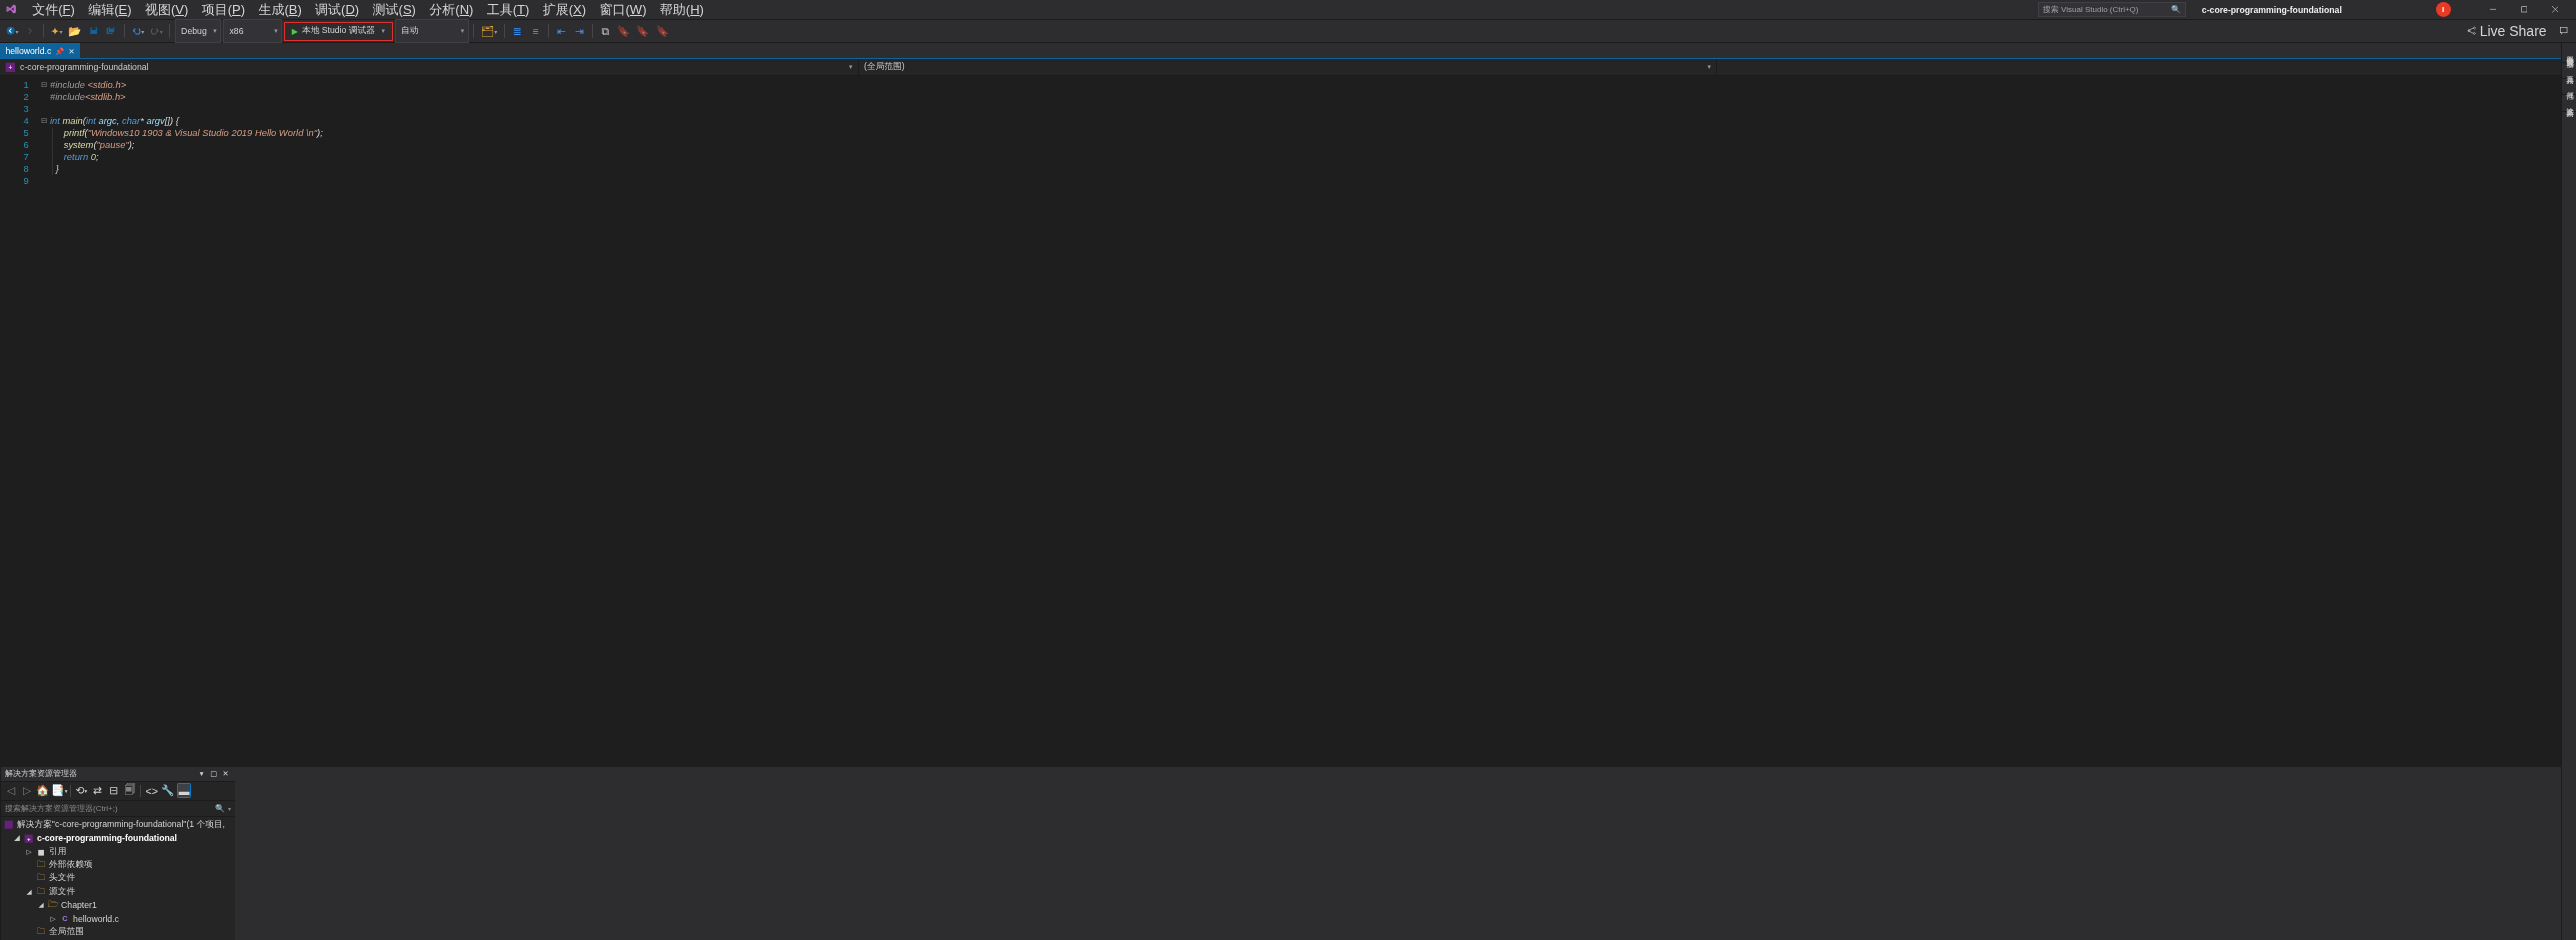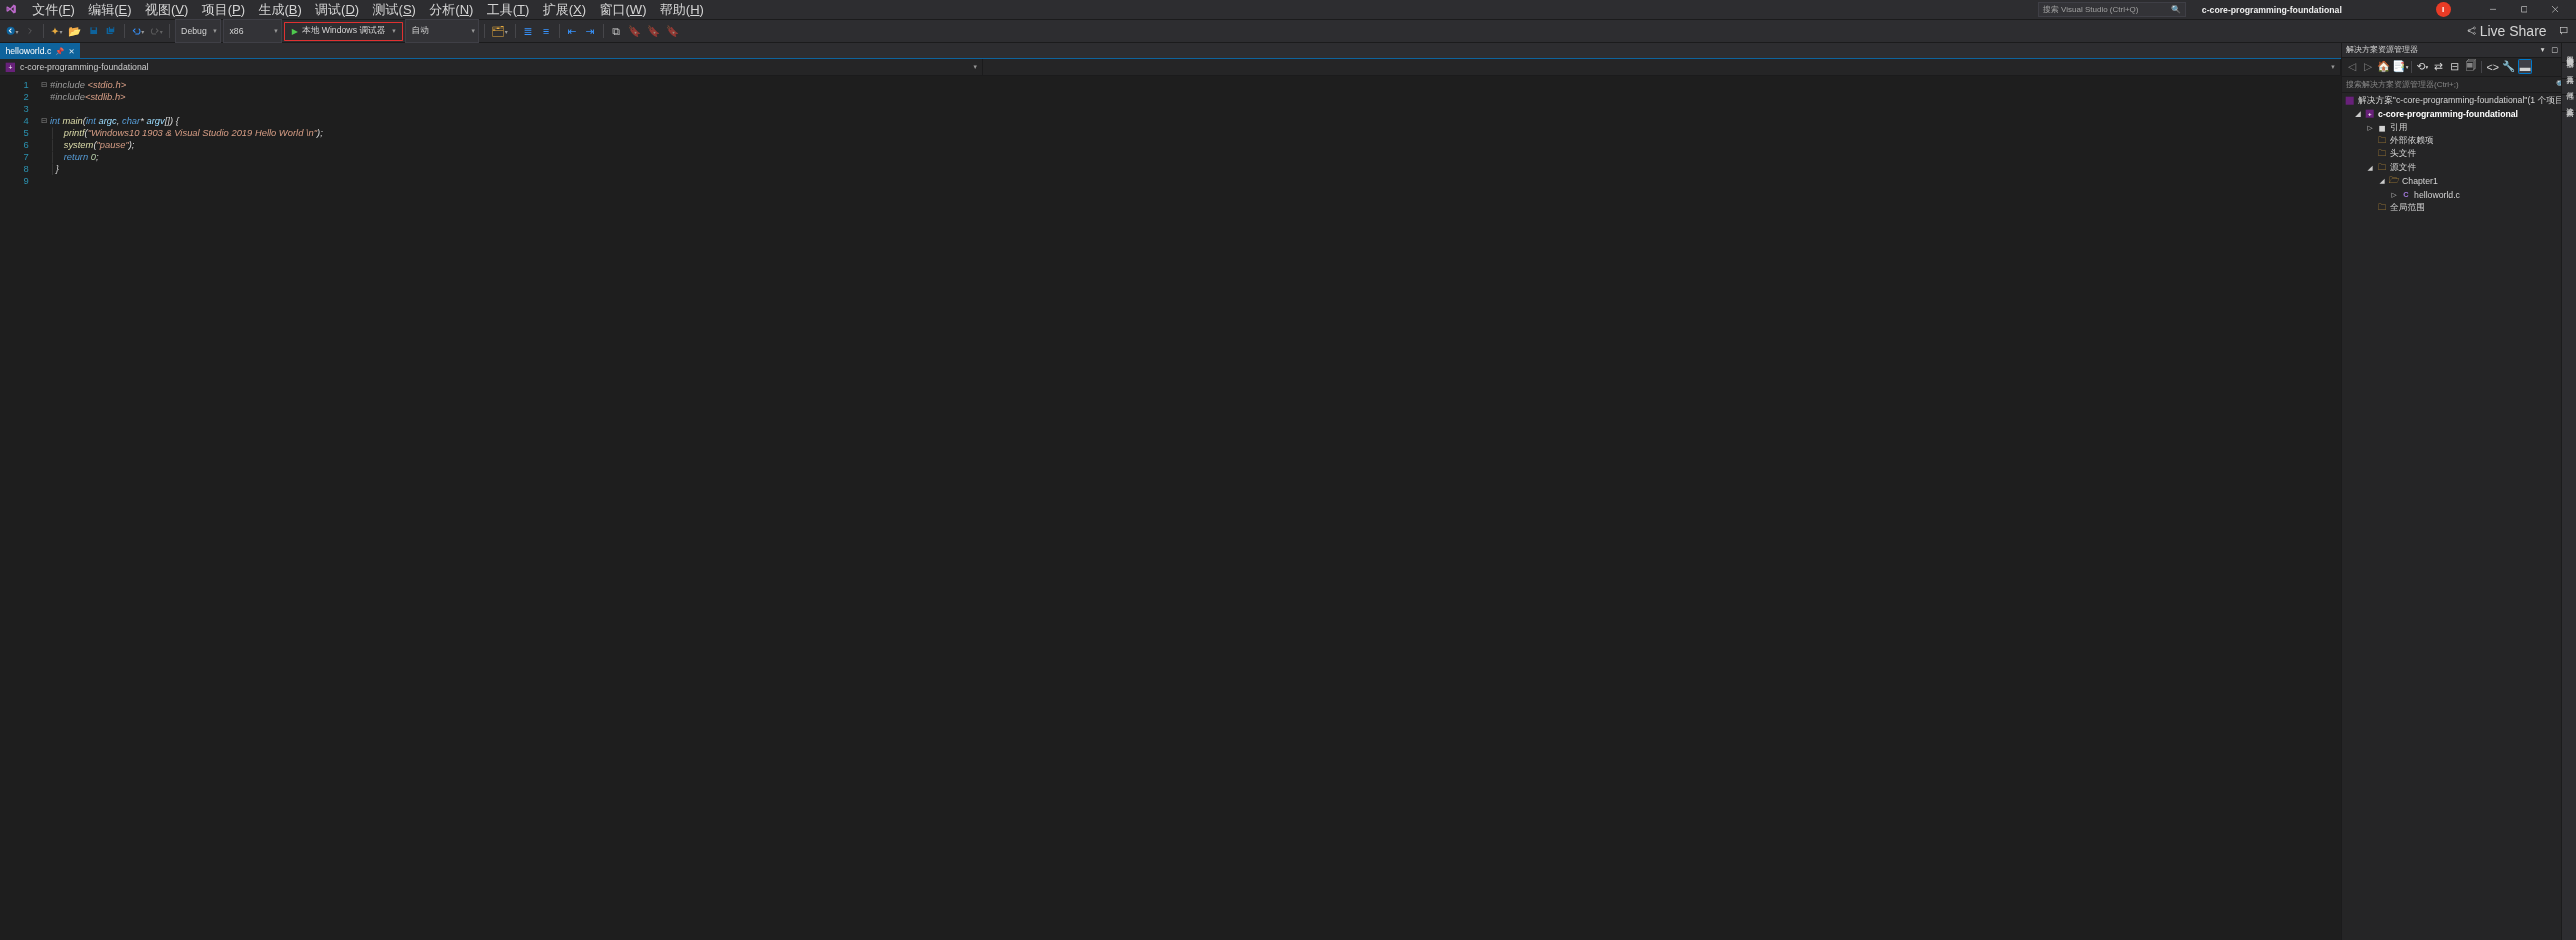--- a/index.html
+++ b/index.html
@@ -44,21 +44,21 @@
   height: 19px; background: #2d2d30; display: flex; align-items: center;
   padding: 0 6.7px; font-size: 8.7px; color: #d4d4d4; cursor: pointer; gap: 4px;
   border: 1.3px solid #e03131; border-radius: 0.7px;
 }
 .debug-btn .play { color: #4ec94e; font-size: 8px; }
 .debug-btn::after { content: "▾"; font-size: 6.7px; color: #999; margin-left: 2.7px; }
 .toolbar .right { margin-left: auto; display: flex; align-items: center; gap: 4px; }
 .live-share { font-size: 14px; color: #d4d4d4; display: flex; align-items: center; gap: 4px; padding: 0 5.4px; }
 
 .main {
-  display: flex; height: calc(100% - 43px); position: relative;
+  display: flex; height: calc(100% - 43px); position: relative; flex-direction: column;
 }
 .editor-area { flex: 1; display: flex; flex-direction: column; background: #1e1e1e; min-width: 0; }
 .tabstrip { height: 16px; background: #2d2d30; display: flex; border-bottom: 1.3px solid #0e639c; }
 .file-tab {
   background: #0e639c; color: #fff; padding: 0 5.4px; display: flex; align-items: center;
   gap: 4px; font-size: 8.7px; height: 16px;
 }
 .file-tab .pin, .file-tab .close { font-size: 7.4px; cursor: pointer; opacity: 0.85; }
 
 .nav-bar { height: 17.4px; background: #252526; display: flex; border-bottom: 0.7px solid #1b1b1c; }
@@ -226,21 +226,21 @@
       <svg width="9.4" height="9.4" viewBox="0 0 14 14">
         <path d="M4 4a5 5 0 0 0 0 8h5M9 4l3 3-3 3" stroke="#888" fill="none" stroke-width="1.5"></path>
       </svg>
       <span style="font-size:6px;color:#999">▾</span>
     </div>
   <div class="tool-sep"></div>
   <div class="tool-combo" style="min-width:42px">Debug</div>
   <div class="tool-combo" style="min-width:59px">x86</div>
   <div class="debug-btn">
     <span class="play">▶</span>
-    <span>本地 Windows 调试器</span>
+    <span>本地 Studio 调试器</span>
   </div>
   <div class="tool-combo" style="min-width:74px">自动</div>
   <div class="tool-sep"></div>
   <div class="tool-btn">
       <span style="color:#e8ab3f">🗂</span>
       <span style="font-size:6px;color:#999">▾</span>
     </div>
   <div class="tool-sep"></div>
   <div class="tool-btn">
       <span style="color:#3794ff">≣</span>
@@ -289,20 +289,23 @@
         <span class="close">✕</span>
       </div>
     </div>
     <div class="nav-bar">
       <div class="nav-combo" style="max-width:42%">
         <svg class="proj-icon" viewBox="0 0 16 16" style="font-size:13px">
             <rect x="1" y="1" width="14" height="14" fill="#68217a"></rect>
             <text x="8" y="12" text-anchor="middle" fill="#fff" font-size="10">+</text>
           </svg>
         <span>c-core-programming-foundational</span>
+      </div>
+      <div class="nav-combo" style="max-width:42%">
+        <span>(全局范围)</span>
       </div>
       <div class="nav-combo"></div>
     </div>
     <div class="code-area">
       <div class="gutter" id="gutter">
           <div class="ln">1</div>
           <div class="ln">2</div>
           <div class="ln">3</div>
           <div class="ln">4</div>
           <div class="ln">5</div>

